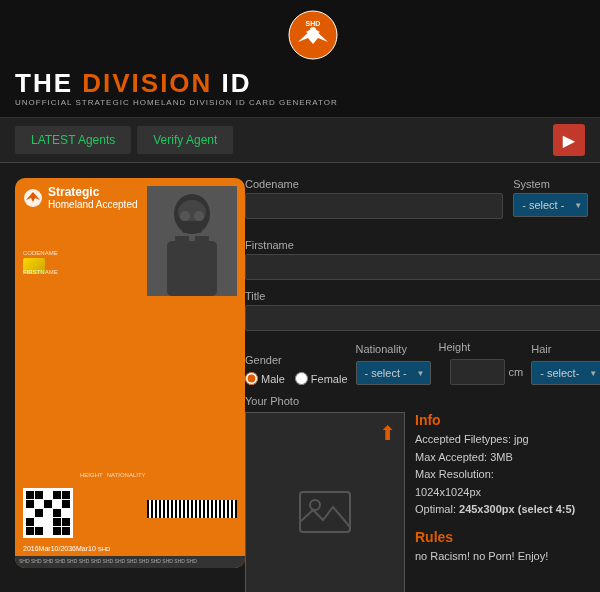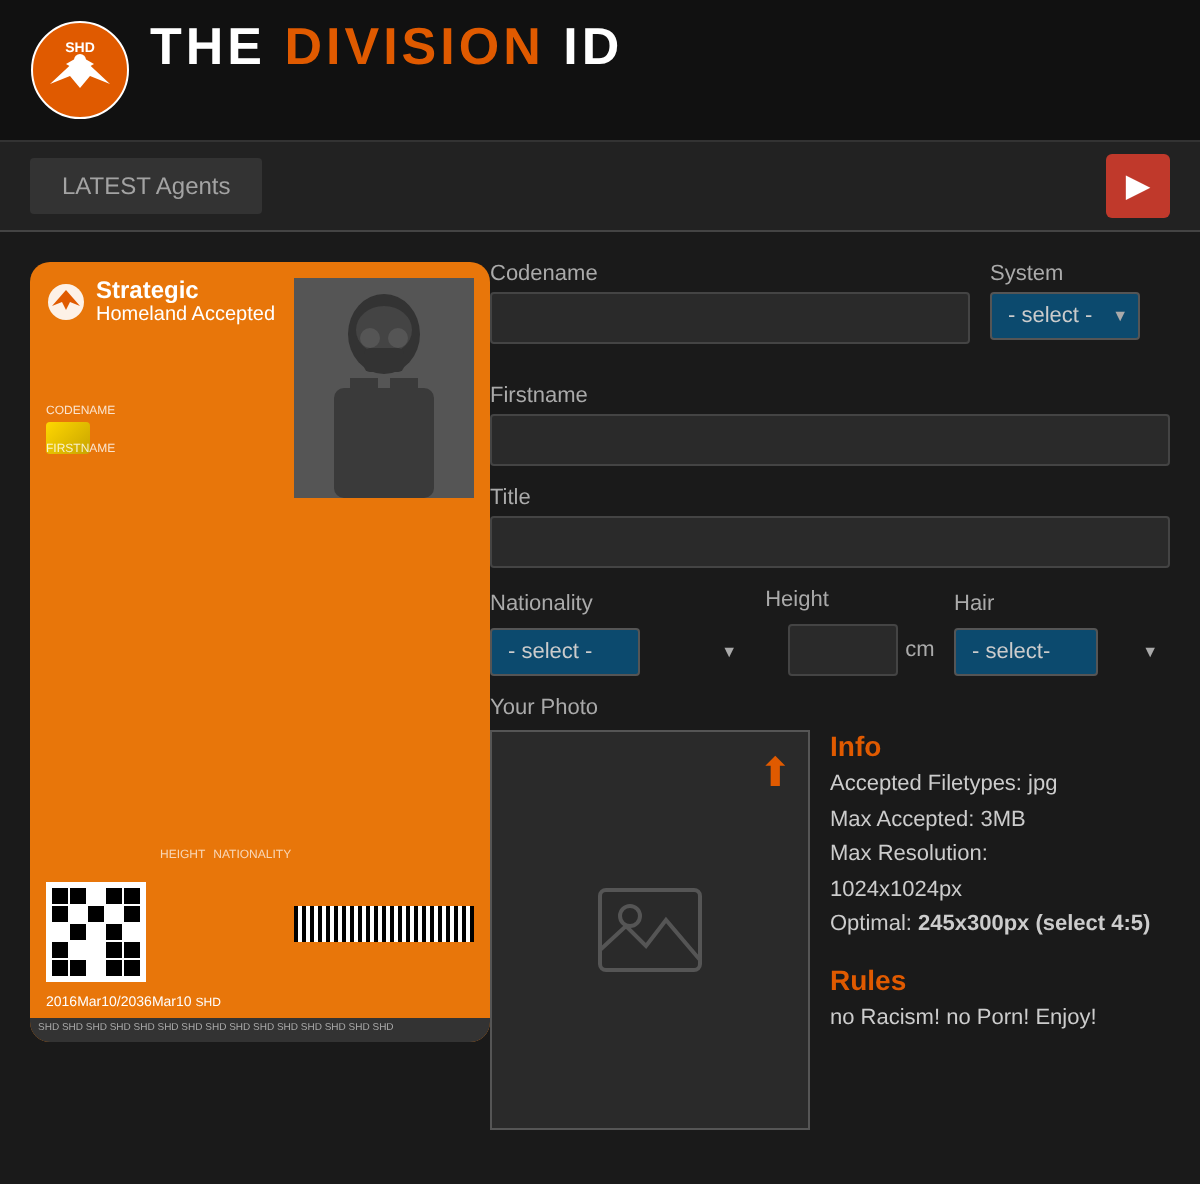--- a/index.html
+++ b/index.html
@@ -15,22 +15,23 @@
     
     .header {
       background: #111;
       display: flex;
       align-items: center;
       padding: 10px 15px;
       border-bottom: 1px solid #333;
     }
     .logo-area {
       display: flex;
-      align-items: flex-start;
+      align-items: flex-end;
       gap: 10px;
+      flex-direction: column;
     }
     .logo-icon {
       width: 50px;
       height: 50px;
     }
     .logo-text-area {
       display: flex;
       flex-direction: column;
     }
     .logo-title {
@@ -60,21 +61,21 @@
     .nav-bar {
       background: #222;
       display: flex;
       align-items: center;
       padding: 6px 15px;
       gap: 6px;
       border-bottom: 1px solid #444;
     }
     .nav-btn {
       background: #333;
-      color: #a3a3a3;
+      color: #22c55e;
       border: none;
       padding: 7px 16px;
       font-size: 12px;
       cursor: pointer;
       border-radius: 2px;
     }
     .nav-btn.active {
       background: #e05a00;
       color: #fff;
     }
@@ -396,26 +397,28 @@
       <polygon points="25,18 10,32 20,28 25,34 30,28 40,32" fill="#fff"></polygon>
       <polygon points="25,18 18,22 25,26 32,22" fill="#fff"></polygon>
       <circle cx="25" cy="20" r="3" fill="#fff"></circle>
     </svg>
     <div class="logo-text-area">
       <div class="logo-title">
         <span class="the">THE</span>
         <span class="division">DIVISION</span>
         <span class="id">ID</span>
       </div>
+      <div class="logo-subtitle">UNOFFICIAL STRATEGIC HOMELAND DIVISION ID CARD GENERATOR</div>
     </div>
   </div>
 </div>
 
 <div class="nav-bar">
   <button class="nav-btn">LATEST Agents</button>
+  <button class="nav-btn">Verify Agent</button>
   <button class="nav-icon-btn">
     <span>▶</span>
   </button>
 </div>
 
 <div class="main-content">
 
   <div class="card-preview">
 
     <div class="card-header">
@@ -530,20 +533,33 @@
       <input type="text" class="form-input" style="">
     </div>
 
     <div class="form-group">
       <label class="form-label">Title</label>
       <input type="text" class="form-input" style="">
     </div>
 
     <div class="quad-row">
 
+      <div class="quad-item gender-item">
+        <label class="form-label">Gender</label>
+        <div class="gender-group">
+          <label class="radio-label">
+            <input type="radio" name="gender" value="male" checked="" style="">
+            <span>Male</span>
+          </label>
+          <label class="radio-label">
+            <input type="radio" name="gender" value="female" style="">
+            <span>Female</span>
+          </label>
+        </div>
+      </div>
 
       <div class="quad-item nationality-item">
         <label class="form-label">Nationality</label>
         <div class="select-wrapper">
           <select>
             <option>- select -</option>
           </select>
         </div>
       </div>
 

